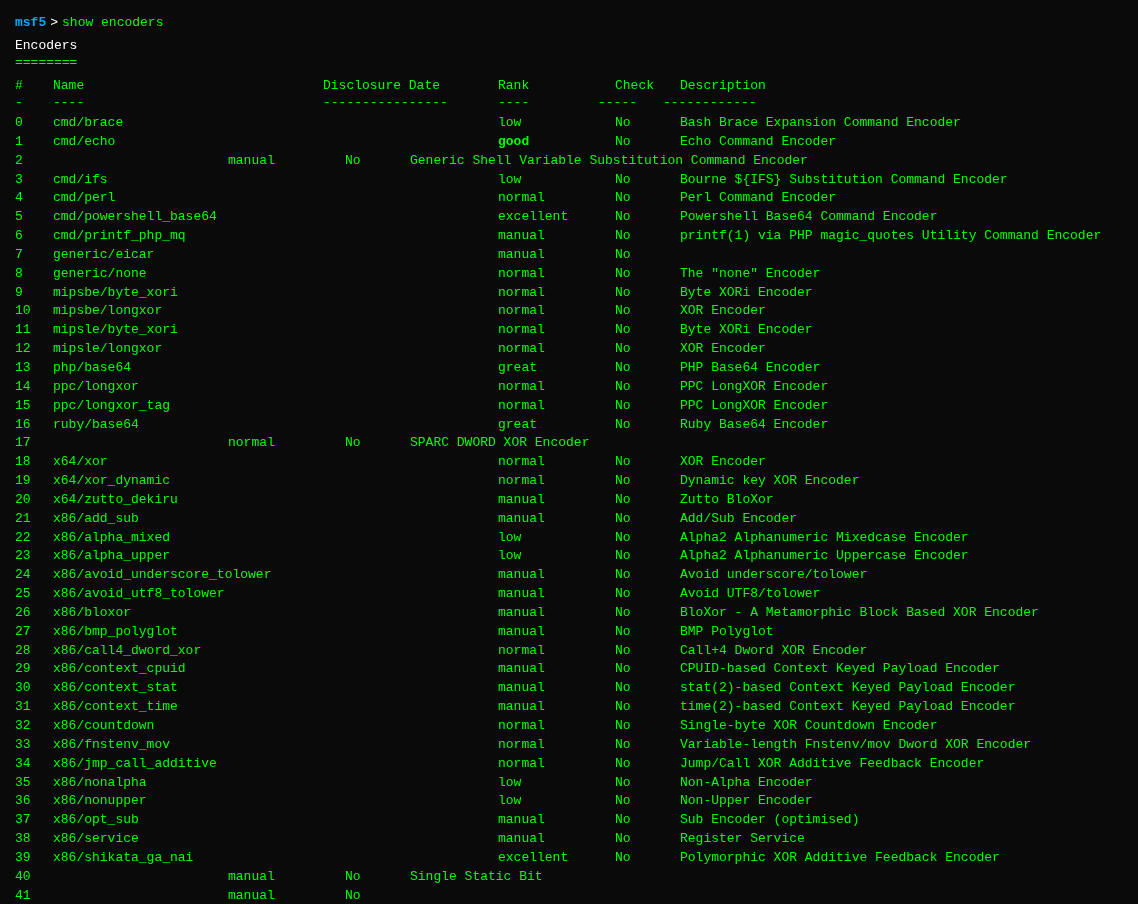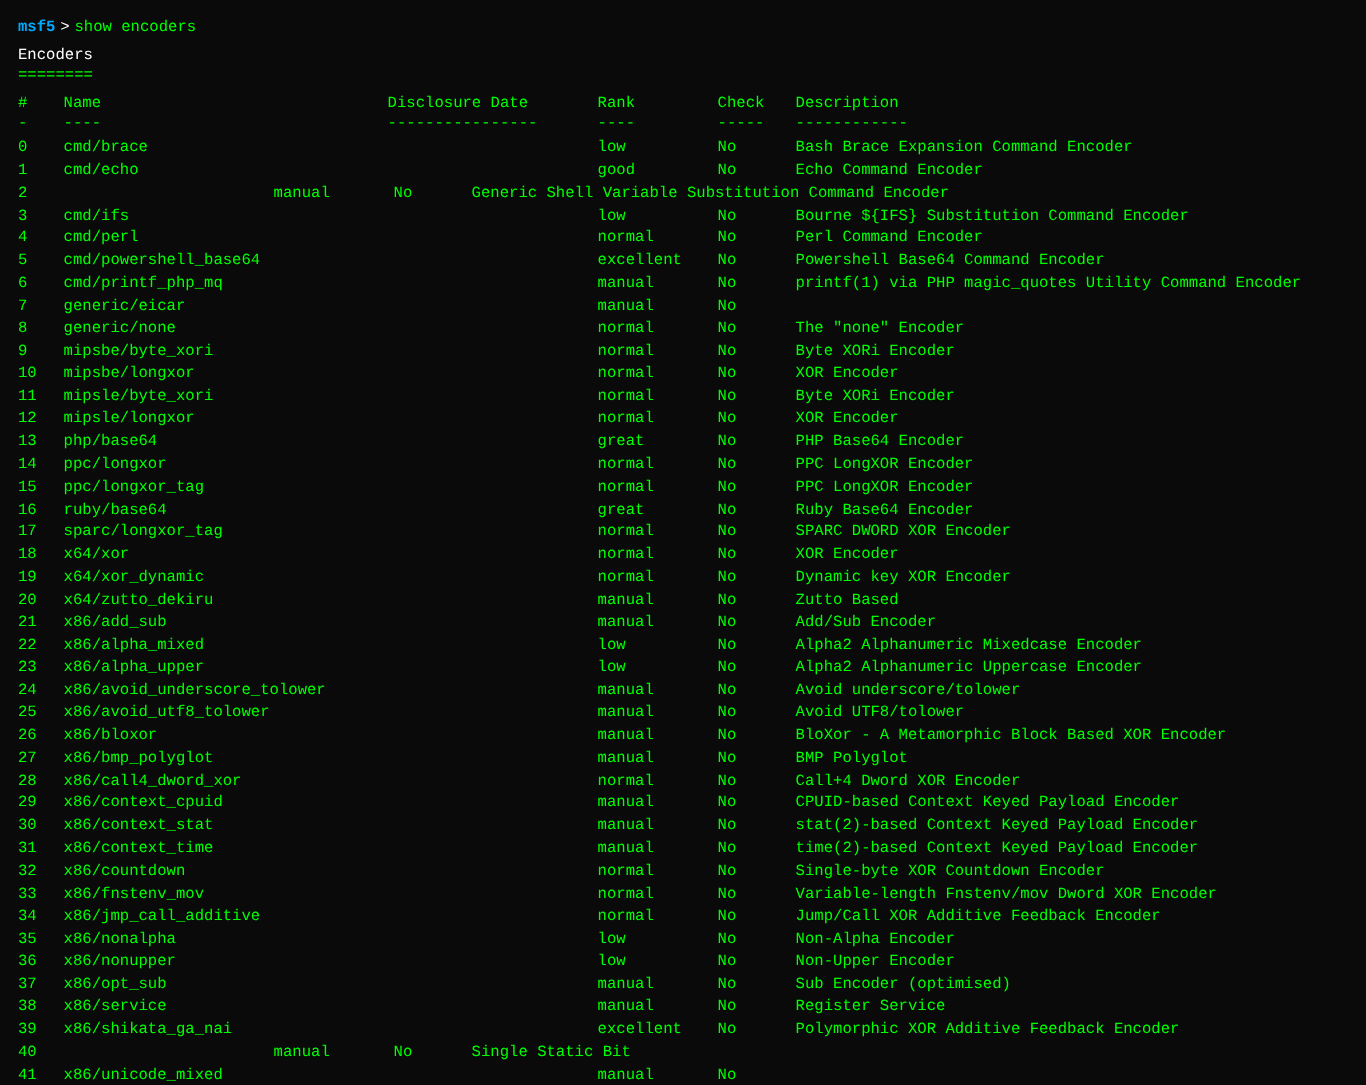--- a/index.html
+++ b/index.html
@@ -70,26 +70,27 @@
       width: 175px;
       flex-shrink: 0;
     }
     .col-rank {
       width: 100px;
       flex-shrink: 0;
     }
     .col-check {
       width: 65px;
       flex-shrink: 0;
+      margin-left: 17px;
     }
     .col-desc {
       flex: 1;
     }
     .rank-low { color: #00ff00; }
-    .rank-good { color: #00ff00; }
+    .rank-good { color: #00ff00; font-weight: bold; }
     .rank-manual { color: #00ff00; }
     .rank-normal { color: #00ff00; }
     .rank-great { color: #00ff00; }
     .rank-excellent { color: #00ff00; }
   </style>
 </head>
 <body>
 
 <div class="terminal">
 
@@ -244,21 +245,20 @@
         <div class="table-row">
     <span class="col-num">16</span>
     <span class="col-name">ruby/base64</span>
     <span class="col-date"></span>
     <span class="col-rank rank-great">great</span>
     <span class="col-check">No</span>
     <span class="col-desc">Ruby Base64 Encoder</span>
   </div>
         <div class="table-row">
     <span class="col-num">17</span>
-    <span class="col-name">sparc/longxor_tag</span>
     <span class="col-date"></span>
     <span class="col-rank rank-normal">normal</span>
     <span class="col-check">No</span>
     <span class="col-desc">SPARC DWORD XOR Encoder</span>
   </div>
         <div class="table-row">
     <span class="col-num">18</span>
     <span class="col-name">x64/xor</span>
     <span class="col-date"></span>
     <span class="col-rank rank-normal">normal</span>
@@ -272,21 +272,21 @@
     <span class="col-rank rank-normal">normal</span>
     <span class="col-check">No</span>
     <span class="col-desc">Dynamic key XOR Encoder</span>
   </div>
         <div class="table-row">
     <span class="col-num">20</span>
     <span class="col-name">x64/zutto_dekiru</span>
     <span class="col-date"></span>
     <span class="col-rank rank-manual">manual</span>
     <span class="col-check">No</span>
-    <span class="col-desc">Zutto Based</span>
+    <span class="col-desc">Zutto BloXor</span>
   </div>
         <div class="table-row">
     <span class="col-num">21</span>
     <span class="col-name">x86/add_sub</span>
     <span class="col-date"></span>
     <span class="col-rank rank-manual">manual</span>
     <span class="col-check">No</span>
     <span class="col-desc">Add/Sub Encoder</span>
   </div>
         <div class="table-row">
@@ -435,20 +435,19 @@
   </div>
         <div class="table-row">
     <span class="col-num">40</span>
     <span class="col-date"></span>
     <span class="col-rank rank-manual">manual</span>
     <span class="col-check">No</span>
     <span class="col-desc">Single Static Bit</span>
   </div>
         <div class="table-row">
     <span class="col-num">41</span>
-    <span class="col-name">x86/unicode_mixed</span>
     <span class="col-date"></span>
     <span class="col-rank rank-manual">manual</span>
     <span class="col-check">No</span>
   </div>
       </div>
   </div>
 </div>
 
 </body></html>

